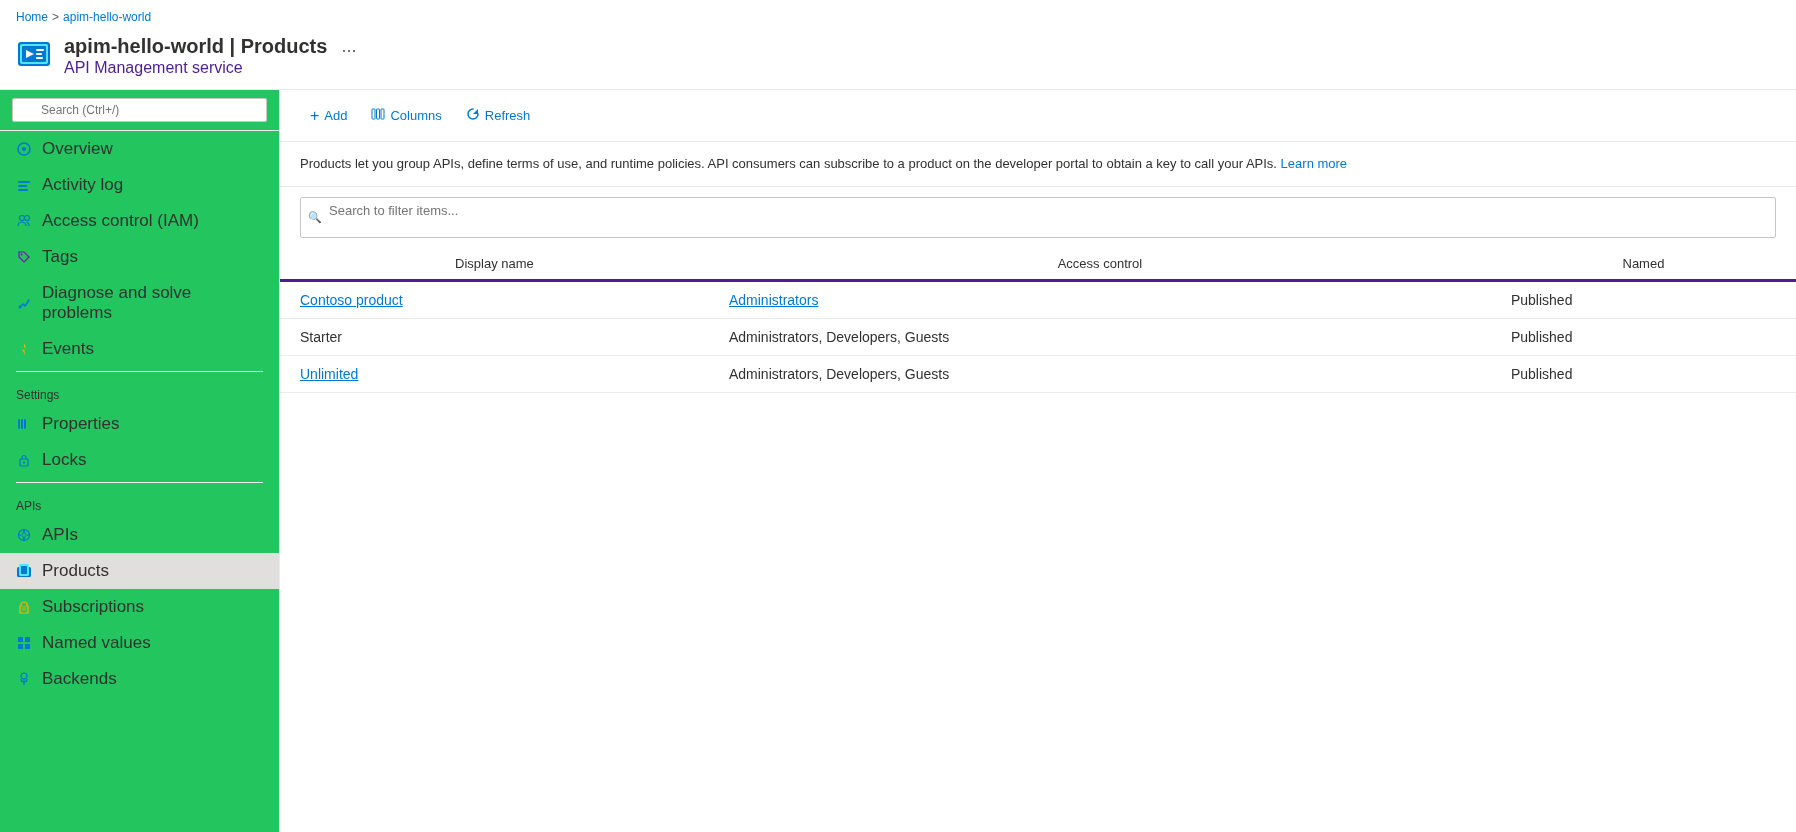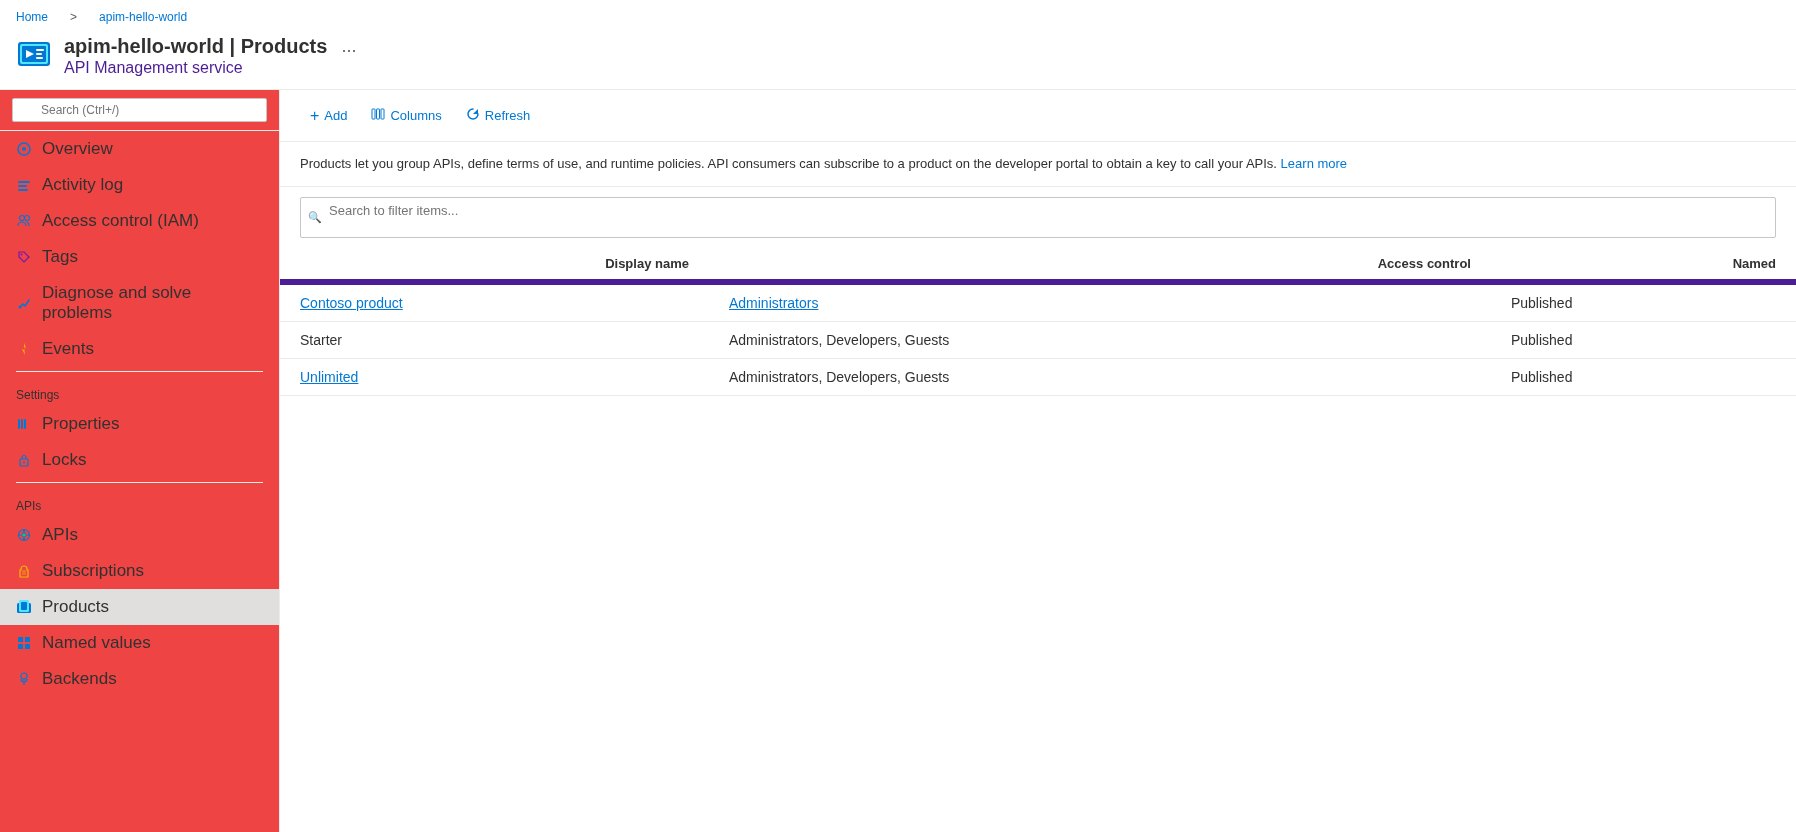--- a/index.html
+++ b/index.html
@@ -1,32 +1,32 @@
 <!DOCTYPE html>
 <html><head>
   <meta charset="utf-8">
   <style>
     * { box-sizing: border-box; margin: 0; padding: 0; }
     body { font-family: 'Segoe UI', sans-serif; font-size: 13px; color: #323130; background: #fff; display: flex; flex-direction: column; height: 100vh; overflow: hidden; }
 
     
-    .breadcrumb { display: flex; align-items: center; gap: 22px; padding: 10px 16px 4px; font-size: 12px; color: #0078d4; }
+    .breadcrumb { display: flex; align-items: center; gap: 4px; padding: 10px 16px 4px; font-size: 12px; color: #0078d4; }
 
     
     .page-header { display: flex; align-items: center; gap: 12px; padding: 6px 16px 12px; border-bottom: 1px solid #edebe9; }
     .page-header-text { display: flex; flex-direction: column; }
     .page-header-title { font-size: 20px; font-weight: 600; color: #323130; display: flex; align-items: center; gap: 8px; }
     .page-header-subtitle { font-size: 16px; color: #4c1d95; }
     .ellipsis-btn { background: none; border: none; cursor: pointer; font-size: 18px; color: #605e5c; padding: 2px 6px; border-radius: 2px; }
 
     
     .main-layout { display: flex; flex: 1; overflow: hidden; }
 
     
-    .sidebar { width: 280px; min-width: 280px; border-right: 1px solid #edebe9; display: flex; flex-direction: column; overflow-y: auto; background: #ef4444; }
+    .sidebar { width: 280px; min-width: 280px; border-right: 1px solid #edebe9; display: flex; flex-direction: column; overflow-y: auto; background: #22c55e; }
     .sidebar-search { padding: 8px 12px; border-bottom: 1px solid #edebe9; }
     .sidebar-search-input { width: 100%; border: 1px solid #c8c6c4; border-radius: 2px; padding: 4px 8px 4px 28px; font-size: 12px; color: #323130; position: relative; background: #fff; }
     .sidebar-search-wrap { position: relative; }
     .sidebar-search-wrap::before { content: '🔍'; position: absolute; left: 8px; top: 50%; transform: translateY(-50%); font-size: 11px; pointer-events: none; }
 
     .sidebar-item { display: flex; align-items: center; gap: 10px; padding: 8px 16px; cursor: pointer; color: #323130; font-size: 17px; }
     .sidebar-item.active { background: #e1dfdd; }
     .sidebar-item-icon { width: 16px; height: 16px; display: flex; align-items: center; justify-content: center; font-size: 14px; flex-shrink: 0; }
 
     .sidebar-section-header { font-size: 12px; font-weight: 400; color: #323130; padding: 12px 16px 4px; text-transform: none; }
@@ -44,21 +44,21 @@
     .description-bar a { color: #0078d4; text-decoration: none; }
 
     
     .filter-bar { padding: 10px 20px; }
     .filter-input-wrap { position: relative; display: inline-block; width: 100%; }
     .filter-input-wrap::before { content: '🔍'; position: absolute; left: 8px; top: 50%; transform: translateY(-50%); font-size: 11px; pointer-events: none; color: #605e5c; }
     .filter-input { width: 100%; border: 1px solid #c8c6c4; border-radius: 2px; padding: 5px 8px 19px 28px; font-size: 13px; color: #323130; background: #fff; }
 
     
     .data-table { width: 100%; border-collapse: collapse; }
-    .data-table th { text-align: right; padding: 8px 20px; font-weight: 700; font-size: 13px; color: #323130; border-bottom: 6px solid #4c1d95; background: #fff; }
+    .data-table th { text-align: center; padding: 8px 20px; font-weight: 400; font-size: 13px; color: #323130; border-bottom: 3px solid #4c1d95; background: #fff; }
     .data-table td { padding: 10px 20px; font-size: 14px; border-bottom: 1px solid #edebe9; color: #323130; }
     .data-table td a, .data-table td .link { color: #0078d4; cursor: pointer; }
 
     
     .sidebar::-webkit-scrollbar { width: 6px; }
     .sidebar::-webkit-scrollbar-thumb { background: #c8c6c4; border-radius: 3px; }
 
     
     .apim-logo { width: 36px; height: 36px; }
   </style>
@@ -191,38 +191,38 @@
         <svg width="14" height="14" viewBox="0 0 14 14">
             <circle cx="7" cy="7" r="5.5" stroke="#0078d4" stroke-width="1.2" fill="none"></circle>
             <path d="M7 1.5 Q10 7 7 12.5" stroke="#0078d4" stroke-width="1" fill="none"></path>
             <path d="M7 1.5 Q4 7 7 12.5" stroke="#0078d4" stroke-width="1" fill="none"></path>
             <line x1="1.5" y1="7" x2="12.5" y2="7" stroke="#0078d4" stroke-width="1"></line>
             <ellipse cx="7" cy="7" rx="2" ry="1" fill="#0cce6b"></ellipse>
           </svg>
       </span>
       <span>APIs</span>
     </div>
-    <div class="sidebar-item">
-      <span class="sidebar-item-icon">
-        <svg width="14" height="14" viewBox="0 0 14 14">
-            <path d="M10 5c0-1.7-1.3-3-3-3S4 3.3 4 5v1H3v7h8V6h-1V5z" stroke="#f4b400" stroke-width="1.2" fill="none"></path>
-            <rect x="5" y="6" width="4" height="5" rx="0.5" fill="#f4b400" opacity="0.4"></rect>
-          </svg>
-      </span>
-      <span>Subscriptions</span>
-    </div>
     <div class="sidebar-item active">
       <span class="sidebar-item-icon">
         <svg width="16" height="16" viewBox="0 0 16 16">
             <rect x="1" y="4" width="14" height="10" rx="1.5" fill="#0078d4"></rect>
             <rect x="3" y="1" width="10" height="12" rx="1.5" fill="#50e6ff"></rect>
             <rect x="5" y="3" width="6" height="8" rx="1" fill="#0078d4"></rect>
           </svg>
       </span>
       <span>Products</span>
+    </div>
+    <div class="sidebar-item">
+      <span class="sidebar-item-icon">
+        <svg width="14" height="14" viewBox="0 0 14 14">
+            <path d="M10 5c0-1.7-1.3-3-3-3S4 3.3 4 5v1H3v7h8V6h-1V5z" stroke="#f4b400" stroke-width="1.2" fill="none"></path>
+            <rect x="5" y="6" width="4" height="5" rx="0.5" fill="#f4b400" opacity="0.4"></rect>
+          </svg>
+      </span>
+      <span>Subscriptions</span>
     </div>
     <div class="sidebar-item">
       <span class="sidebar-item-icon">
         <svg width="14" height="14" viewBox="0 0 14 14">
             <rect x="1" y="1" width="5" height="5" rx="0.5" fill="#0078d4"></rect>
             <rect x="8" y="1" width="5" height="5" rx="0.5" fill="#0078d4"></rect>
             <rect x="1" y="8" width="5" height="5" rx="0.5" fill="#0078d4"></rect>
             <rect x="8" y="8" width="5" height="5" rx="0.5" fill="#0078d4"></rect>
           </svg>
       </span>

